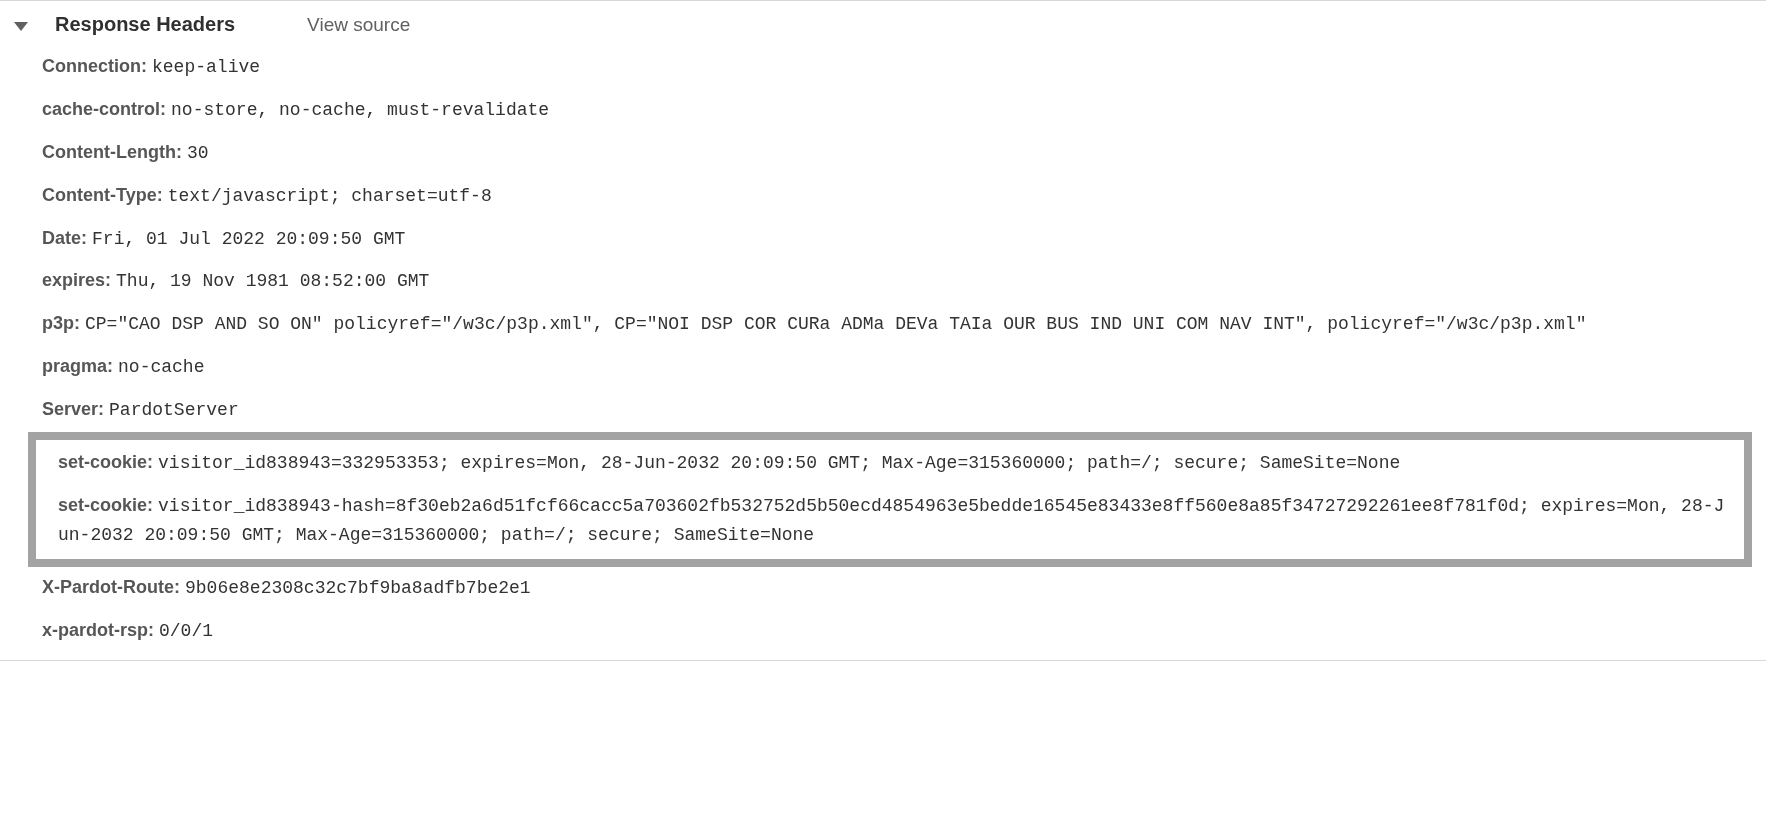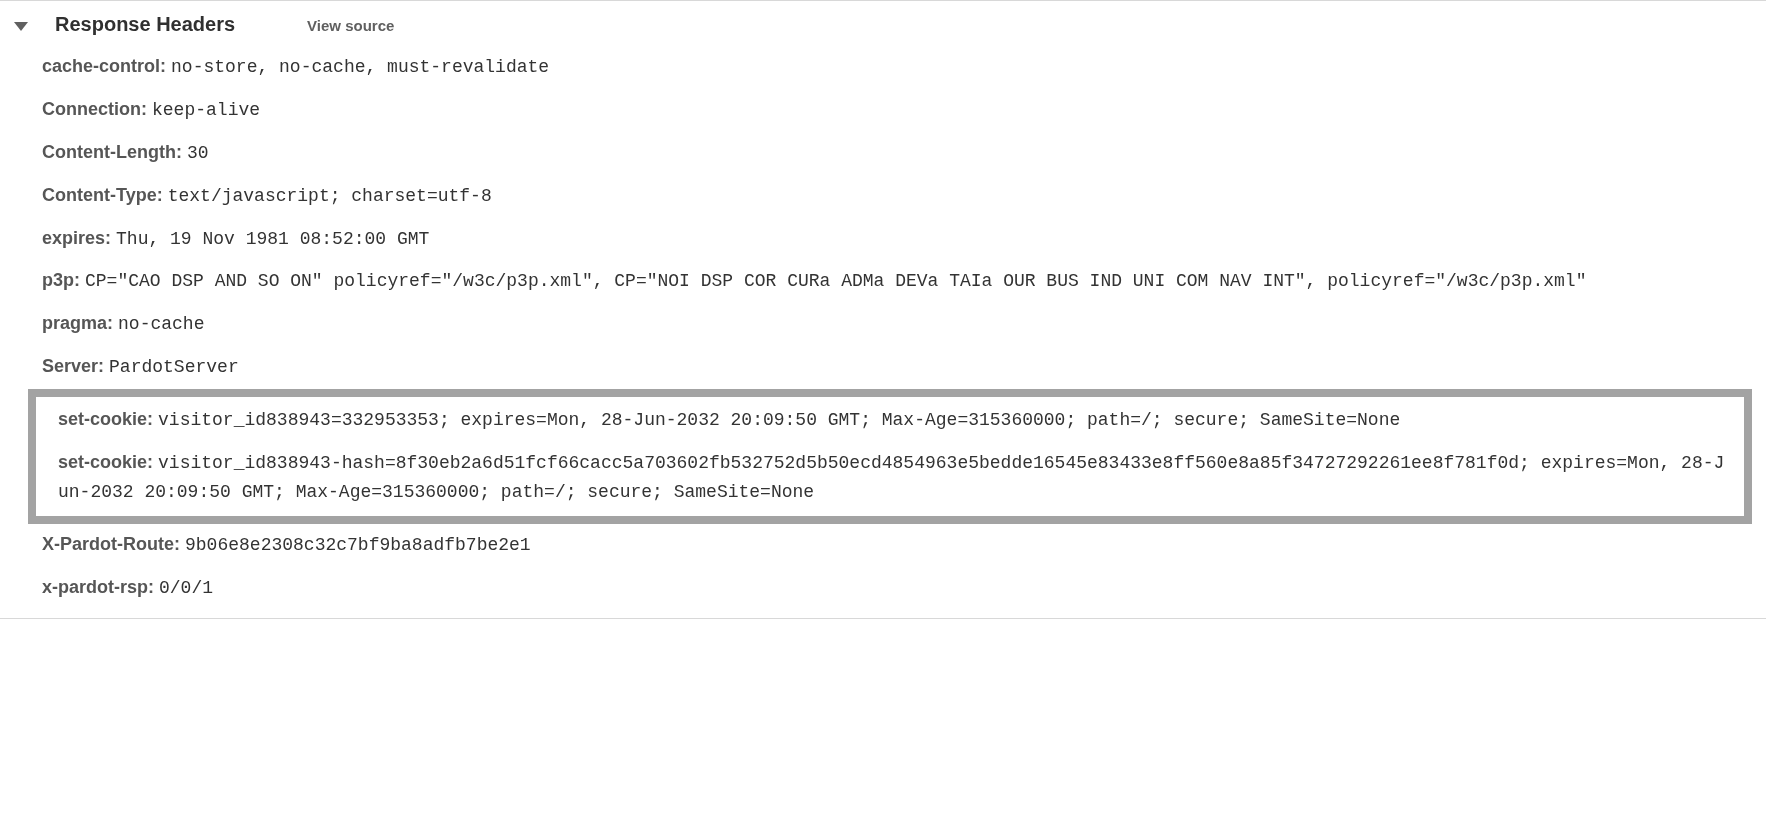--- a/index.html
+++ b/index.html
@@ -34,23 +34,23 @@
     top: 0px;
   }
   .section-header h2 {
     display: inline;
     font-size: 20px;
     font-weight: 700;
     color: #303030;
     margin: 16px;
   }
   .view-source {
-    font-size: 15px;
+    font-size: 19px;
     color: #606060;
-    font-weight: 700;
+    font-weight: 400;
     cursor: pointer;
   }
   .headers {
     padding: 6px 0 0 0;
   }
   .hdr-row {
     padding: 7px 14px 7px 42px;
     line-height: 1.55;
     word-break: break-all;
   }
@@ -81,39 +81,43 @@
     <span>
       <span class="arrow"></span>
       <h2>Response Headers</h2>
     </span>
     <span class="view-source">View source</span>
   </div>
 
   <div class="headers">
 
     <div class="hdr-row">
-      <span class="hdr-name">cache-control:</span>
-      <span class="hdr-value">no-store, no-cache, must-revalidate</span>
+      <span class="hdr-name">Connection:</span>
+      <span class="hdr-value">keep-alive</span>
     </div>
 
     <div class="hdr-row">
-      <span class="hdr-name">Connection:</span>
-      <span class="hdr-value">keep-alive</span>
+      <span class="hdr-name">cache-control:</span>
+      <span class="hdr-value">no-store, no-cache, must-revalidate</span>
     </div>
 
     <div class="hdr-row">
       <span class="hdr-name">Content-Length:</span>
       <span class="hdr-value">30</span>
     </div>
 
     <div class="hdr-row">
       <span class="hdr-name">Content-Type:</span>
       <span class="hdr-value">text/javascript; charset=utf-8</span>
     </div>
 
+    <div class="hdr-row">
+      <span class="hdr-name">Date:</span>
+      <span class="hdr-value">Fri, 01 Jul 2022 20:09:50 GMT</span>
+    </div>
 
     <div class="hdr-row">
       <span class="hdr-name">expires:</span>
       <span class="hdr-value">Thu, 19 Nov 1981 08:52:00 GMT</span>
     </div>
 
     <div class="hdr-row">
       <span class="hdr-name">p3p:</span>
       <span class="hdr-value">CP="CAO DSP AND SO ON" policyref="/w3c/p3p.xml", CP="NOI DSP COR CURa ADMa DEVa TAIa OUR BUS IND UNI COM NAV INT", policyref="/w3c/p3p.xml"</span>
     </div>

